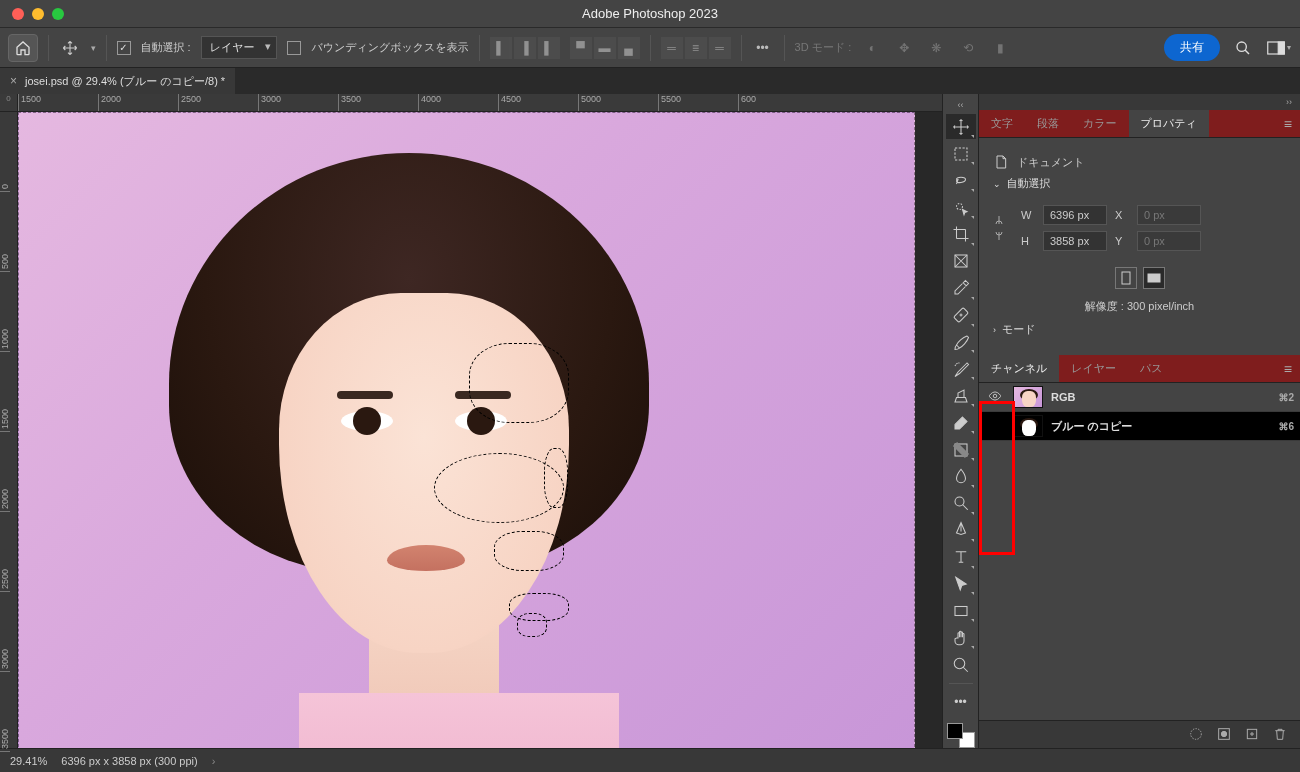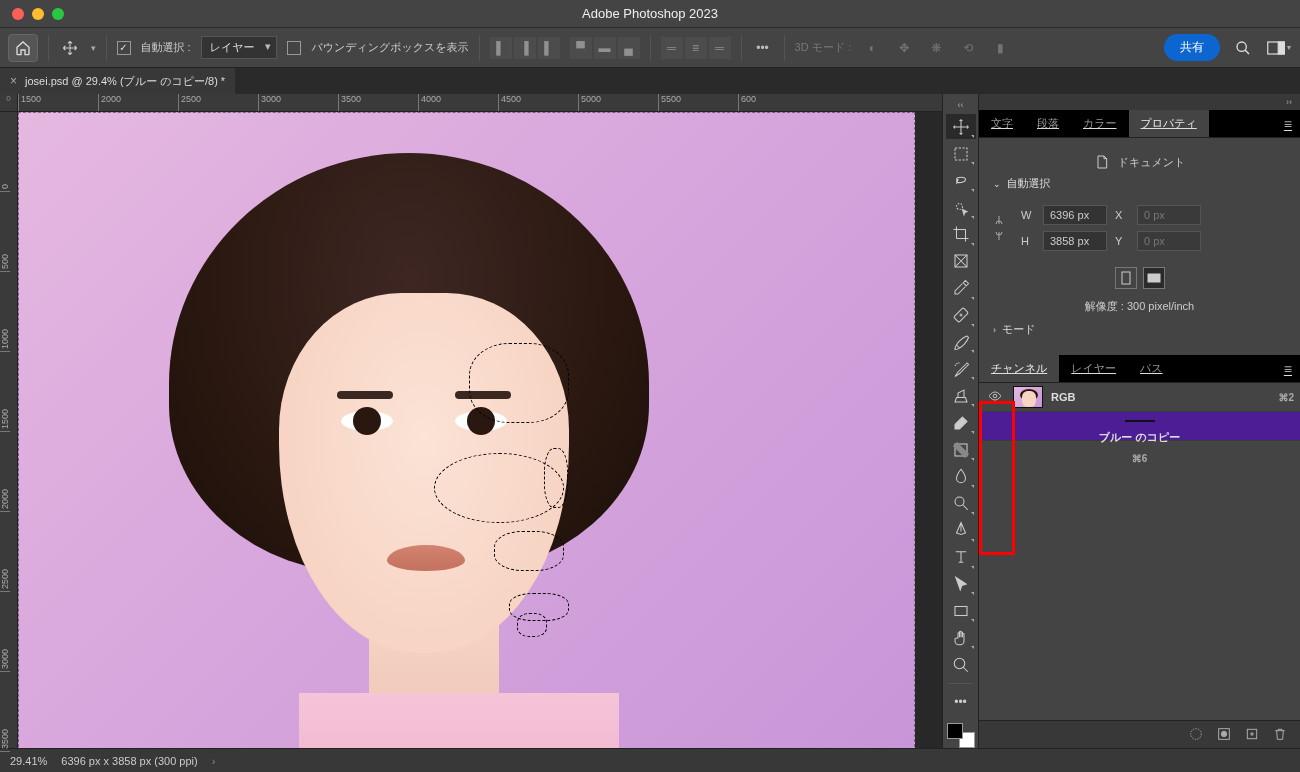--- a/index.html
+++ b/index.html
@@ -69,40 +69,40 @@
 .tool.active { background:#2a2a2a; }
 .tool .dot3{position:absolute;bottom:1px;right:2px;width:0;height:0;border-left:3px solid transparent;border-top:3px solid #aaa;}
 .toolcol .sep { width:24px; height:1px; background:#555; margin:4px 0; }
 .swatch-pair { width:28px; height:28px; position:relative; margin-top:6px; }
 .swatch-pair .fg{position:absolute;top:0;left:0;width:16px;height:16px;background:#000;border:1px solid #999;}
 .swatch-pair .bg{position:absolute;bottom:0;right:0;width:16px;height:16px;background:#fff;border:1px solid #999;}
 
 
 .panels { width:322px; background:#383838; border-left:1px solid #222; display:flex; flex-direction:column; }
 .panel-chev { text-align:right; padding:3px 8px; font-size:9px; color:#aaa; }
-.tabrow { display:flex; border-bottom:1px solid #222; background:#000000; align-items:center;text-decoration:underline; }
+.tabrow { display:flex; border-bottom:1px solid #222; background:#7f1d1d; align-items:center; }
 .ptab { padding:6px 12px; font-size:11px; color:#999; cursor:pointer; }
 .ptab.active { background:#444; color:#eee; }
 .menu-ico { margin-left:auto; padding:0 8px; color:#aaa; font-size:14px; }
 .prop-body { padding:10px 14px; font-size:11px; color:#ccc; background:#444; }
-.prop-row { display:flex; align-items:center; gap:8px; margin:6px 0;justify-content:center; }
+.prop-row { display:flex; align-items:center; gap:8px; margin:6px 0; }
 .prop-row .lbl { width:14px; color:#ccc; }
 .prop-row .val { background:#333; border:1px solid #555; padding:3px 6px; min-width:64px; font-size:11px; }
 .prop-row .val.ro { background:#3a3a3a; color:#777; }
 .prop-icons { display:flex; gap:6px; margin:10px 0; justify-content:center; }
 .prop-icons .ic{width:22px;height:22px;border:1px solid #777;display:flex;align-items:center;justify-content:center;}
 .prop-icons .ic.sel{background:#2a2a2a;}
 .section-hd { display:flex; align-items:center; gap:6px; font-size:11px; color:#ddd; margin:4px 0 8px; }
 .section-hd .arr{font-size:9px;}
 .link-ico{width:14px;display:flex;align-items:center;}
 
 
 .channels-body { background:#444; flex:1; overflow:auto;font-weight:bold; }
 .chan-row { display:flex; align-items:center; height:29px; padding:0 6px; gap:8px; border-bottom:1px solid #3a3a3a; }
-.chan-row.sel { background:#4c1d95;flex-direction:column; }
+.chan-row.sel { background:#000000; }
 .eye-col { width:20px; display:flex; justify-content:center; }
 .eye-ico svg{width:14px;height:14px;stroke:#ccc;fill:none;stroke-width:1.5;}
 .thumb { width:30px; height:22px; border:1px solid #111; background:linear-gradient(135deg,#e5b8e0,#c896d8); position:relative; overflow:hidden; }
 .thumb .face-mini{position:absolute;top:4px;left:8px;width:14px;height:16px;background:#f7d4c4;border-radius:40%;}
 .thumb .hair-mini{position:absolute;top:2px;left:6px;width:18px;height:12px;background:#2a1810;border-radius:50%;}
 .thumb.gray{filter:grayscale(1);}
 .thumb.mask{background:#000;}
 .thumb.mask .face-mini{background:#fff;}
 .chan-name { flex:1; font-size:11px; color:#ddd; }
 .shortcut { font-size:10px; color:#aaa; }

